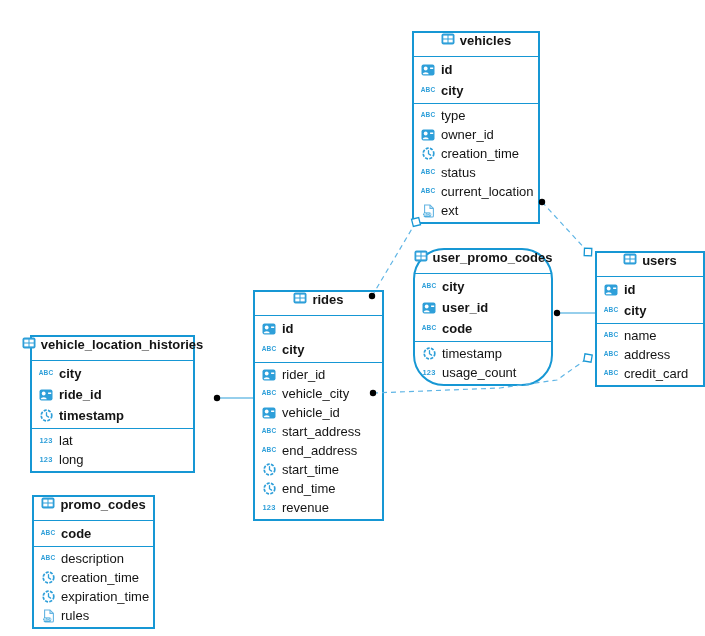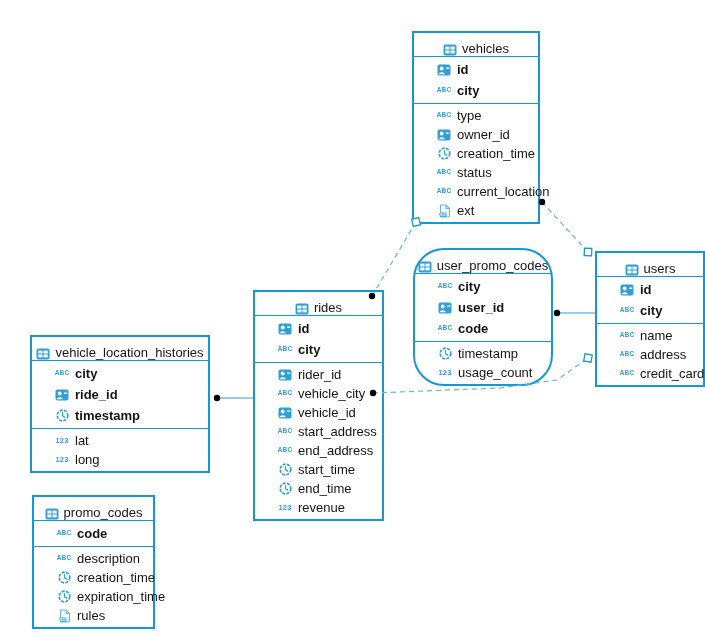--- a/index.html
+++ b/index.html
@@ -1,22 +1,22 @@
 <!DOCTYPE html>
 <html style="--accent: #1697d4; --iconblue: #2e9fd9; --iconblue2: #2e9fd9; --text: #141414; --bg: #ffffff;"><head>
 <meta charset="utf-8">
 <style>
   html,body{margin:0;padding:0;background:#fff;}
   body{width:705px;height:636px;font-family:"Liberation Sans",sans-serif;}
   #canvas{position:relative;width:705px;height:636px;background:var(--bg,#fff);overflow:hidden;}
   #edges{position:absolute;left:0;top:0;z-index:3;pointer-events:none;}
   .tbl{position:absolute;box-sizing:border-box;background:#fff;border:2px solid var(--accent);z-index:1;}
-  .tbl-header{display:flex;align-items:flex-end;justify-content:center;gap:5px;height:23px;
-    border-bottom:1px solid var(--accent);font-size:13px;color:var(--text);white-space:nowrap;}
-  .sect{padding:2px 16px;}
+  .tbl-header{display:flex;align-items:flex-start;justify-content:center;gap:5px;height:23px;
+    border-bottom:1px solid var(--accent);font-size:13px;color:var(--text);white-space:nowrap;font-weight:bold;}
+  .sect{padding:2px 0;}
   .sect.pk{border-bottom:1px solid var(--accent);}
   .row{display:flex;align-items:center;gap:4px;padding:0 6px 0 5px;height:19px;
     font-size:13px;color:var(--text);white-space:nowrap;}
   .sect.pk .row{height:21px;font-weight:700;}
   .icon{flex:0 0 18px;width:18px;display:flex;align-items:center;justify-content:center;}
   .txt-icon{font-size:6.5px;font-weight:700;color:var(--iconblue);letter-spacing:.2px;line-height:1;}
   .num-icon{font-size:7.5px;font-weight:700;color:var(--iconblue2);letter-spacing:.2px;line-height:1;}
 </style>
 </head>
 <body>
@@ -322,21 +322,21 @@
           <span>end_time</span>
         </div>
         <div class="row">
           <span class="icon">
             <span class="num-icon">123</span>
           </span>
           <span>revenue</span>
         </div>
       </div>
     </div>
-    <div class="tbl" style="left: 30px; top: 335px; width: 180px;">
+    <div class="tbl" style="left: 30px; top: 335px; width: 165px;">
       <div class="tbl-header">
         <span class="icon" style="flex-basis:14px;width:14px">
           <svg width="14" height="12" viewBox="0 0 14 12">
             <rect x="0.5" y="0.5" width="13" height="11" rx="2" fill="#2e9fd9"></rect>
             <rect x="2.3" y="2.6" width="4.2" height="2.9" fill="#fff"></rect>
             <rect x="7.5" y="2.6" width="4.2" height="2.9" fill="#fff"></rect>
             <rect x="2.3" y="6.5" width="4.2" height="2.9" fill="#fff"></rect>
             <rect x="7.5" y="6.5" width="4.2" height="2.9" fill="#fff"></rect>
           </svg>
         </span>

